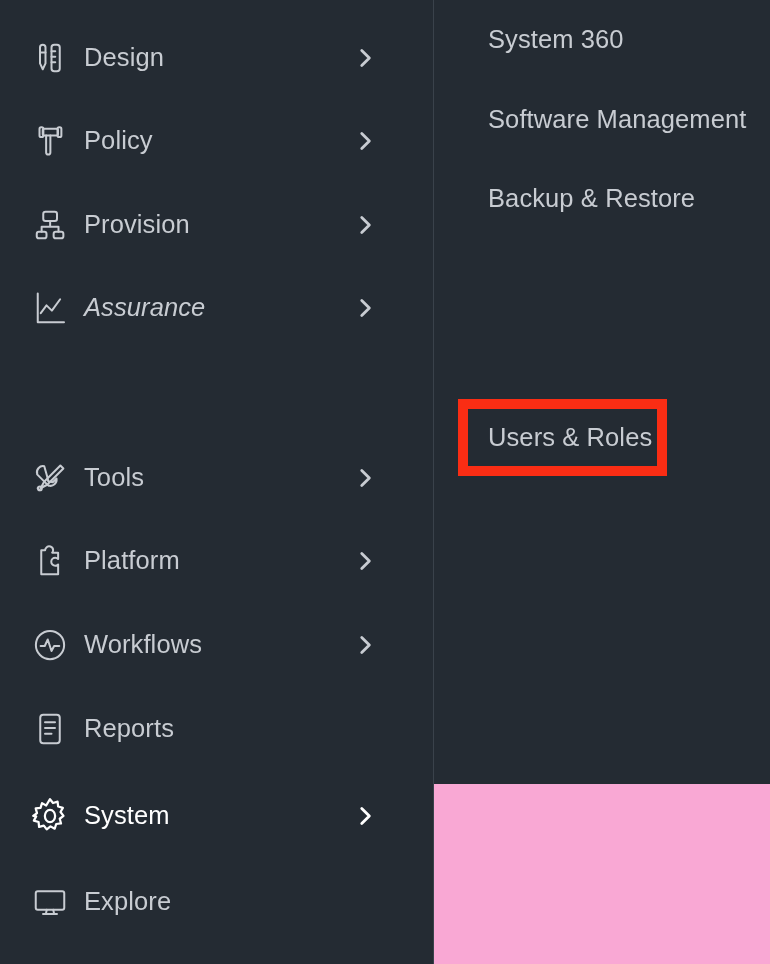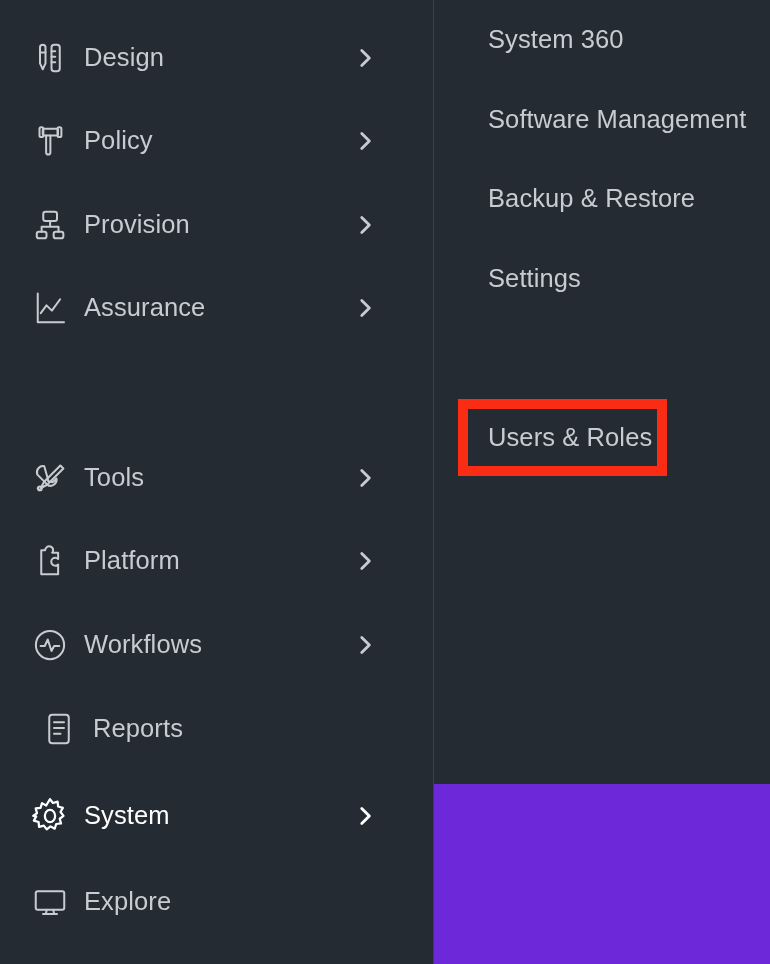--- a/index.html
+++ b/index.html
@@ -100,21 +100,21 @@
     width:209px; height:77px;
     border:10px solid #fa2d14;
     background:transparent;
     pointer-events:none;
     z-index:40;
   }
 </style>
 </head>
 <body>
 
-<div id="root" style="background: #6d28d9;">
+<div id="root" style="background: #f9a8d4;">
 
   <nav id="primary-nav" style="background: rgb(36, 43, 51);">
       <div class="nav-item" style="top: 27px;">
         <span class="nav-icon">
           <svg width="40" height="40" viewBox="0 0 32 32">
       <path style="fill:none;stroke:#c8ccd2;stroke-width:1.6;stroke-linecap:round;stroke-linejoin:round" d="M8 7.5a2.2 2.2 0 0 1 4.4 0v12.8L10.2 25 8 20.3z"></path>
       <rect style="fill:none;stroke:#c8ccd2;stroke-width:1.6;stroke-linecap:round;stroke-linejoin:round" x="17.2" y="5.3" width="6.6" height="21.2" rx="2.2"></rect>
       <path style="fill:none;stroke:#c8ccd2;stroke-width:1.6;stroke-linecap:round;stroke-linejoin:round" d="M17.2 10.6h3M17.2 15h3M17.2 19.4h3"></path>
       <path style="fill:none;stroke:#c8ccd2;stroke-width:1.6;stroke-linecap:round;stroke-linejoin:round" d="M8 11.6h4.4"></path>
           </svg>
@@ -151,21 +151,21 @@
       <path style="fill:none;stroke:#c8ccd2;stroke-width:1.6;stroke-linecap:round;stroke-linejoin:round" d="M16.1 12.8v4.5M9.3 21.4v-4.1h13.5v4.1M9.3 17.3h13.5"></path>
           </svg>
         </span>
         <span class="nav-label">Provision</span>
         <span class="nav-chevron">
           <svg width="26" height="26" viewBox="0 0 24 24">
     <path d="M9 5l7 7-7 7" fill="none" stroke="#c8ccd2" stroke-width="2.6" stroke-linecap="round" stroke-linejoin="round"></path>
           </svg>
         </span>
       </div>
-      <div class="nav-item" style="top: 277px;">
+      <div class="nav-item" style="top: 277px; font-style: italic;">
         <span class="nav-icon">
           <svg width="40" height="40" viewBox="0 0 32 32">
       <path style="fill:none;stroke:#c8ccd2;stroke-width:1.6;stroke-linecap:round;stroke-linejoin:round" d="M6.2 4.4v22.9h21"></path>
       <path style="fill:none;stroke:#c8ccd2;stroke-width:1.6;stroke-linecap:round;stroke-linejoin:round" d="M8.6 20.1l4.6-6.2 4.3 4.2 6.6-9.1"></path>
           </svg>
         </span>
         <span class="nav-label">Assurance</span>
         <span class="nav-chevron">
           <svg width="26" height="26" viewBox="0 0 24 24">
     <path d="M9 5l7 7-7 7" fill="none" stroke="#c8ccd2" stroke-width="2.6" stroke-linecap="round" stroke-linejoin="round"></path>
@@ -208,21 +208,21 @@
       <path style="fill:none;stroke:#c8ccd2;stroke-width:1.6;stroke-linecap:round;stroke-linejoin:round" d="M8.5 16.8h3.3l2.4-5.2 3 9.2 2.1-4h4.1"></path>
           </svg>
         </span>
         <span class="nav-label">Workflows</span>
         <span class="nav-chevron">
           <svg width="26" height="26" viewBox="0 0 24 24">
     <path d="M9 5l7 7-7 7" fill="none" stroke="#c8ccd2" stroke-width="2.6" stroke-linecap="round" stroke-linejoin="round"></path>
           </svg>
         </span>
       </div>
-      <div class="nav-item" style="top: 698px; margin-left: 9px;">
+      <div class="nav-item" style="top: 698px;">
         <span class="nav-icon">
           <svg width="40" height="40" viewBox="0 0 32 32">
       <rect style="fill:none;stroke:#c8ccd2;stroke-width:1.6;stroke-linecap:round;stroke-linejoin:round" x="8.2" y="4.6" width="15.6" height="22.8" rx="2.4"></rect>
       <path style="fill:none;stroke:#c8ccd2;stroke-width:1.6;stroke-linecap:round;stroke-linejoin:round" d="M12 10.6h8M12 15.2h8M12 19.8h5.2"></path>
           </svg>
         </span>
         <span class="nav-label">Reports</span>
       </div>
       <div class="nav-item is-active" style="top: 785px; text-align: right;">
         <span class="nav-icon">
@@ -254,23 +254,20 @@
   <nav id="submenu" style="background: rgb(36, 43, 51);">
       <div class="submenu-item" style="top: 14px;">
         <span class="submenu-label">System 360</span>
       </div>
       <div class="submenu-item" style="top: 94px;">
         <span class="submenu-label">Software Management</span>
       </div>
       <div class="submenu-item" style="top: 173px;">
         <span class="submenu-label">Backup &amp; Restore</span>
       </div>
-      <div class="submenu-item" style="top: 253px;">
-        <span class="submenu-label">Settings</span>
-      </div>
       <div class="submenu-item" style="top: 412px;">
         <span class="submenu-label">Users &amp; Roles</span>
       </div>
     </nav>
 
   <div id="highlight-box" style="border-color: rgb(250, 45, 20); border-width: 10px;"></div>
 
 </div>
 
 </body></html>

